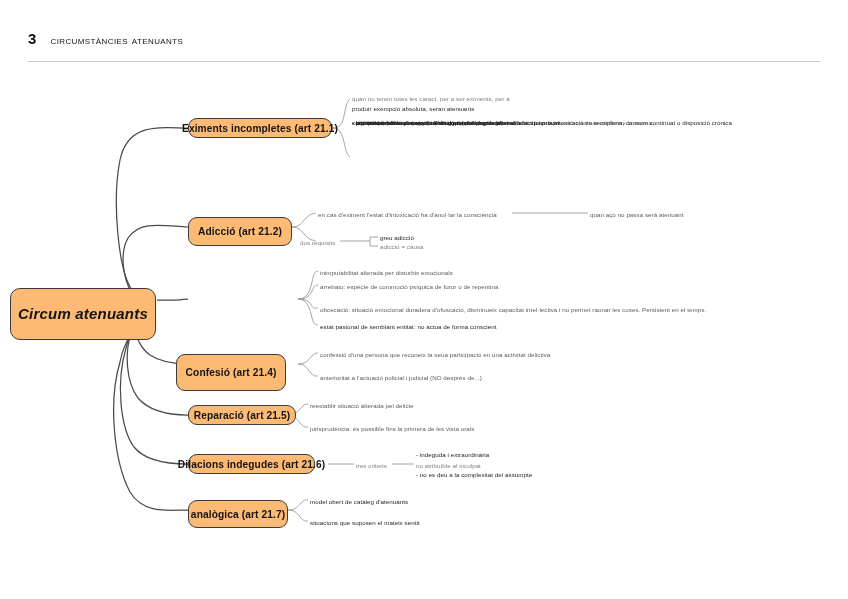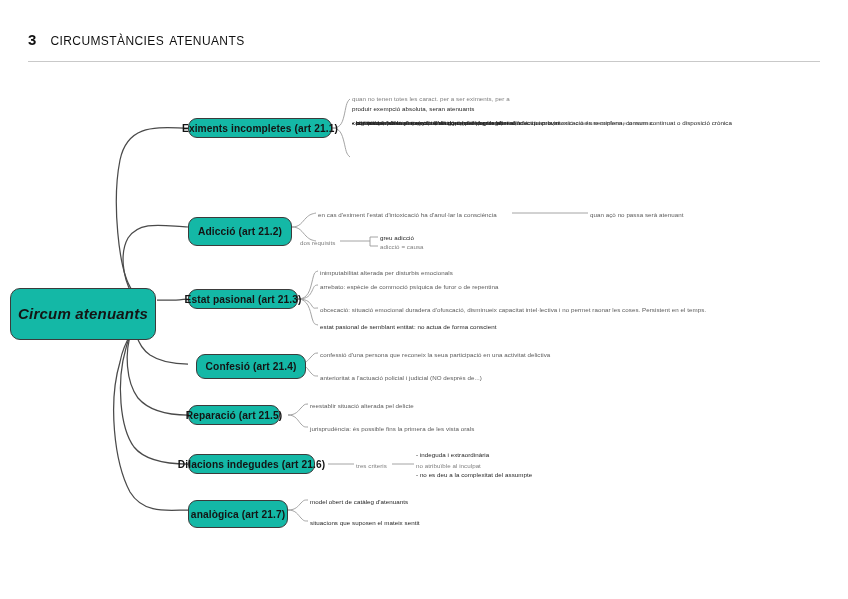--- a/index.html
+++ b/index.html
@@ -14,36 +14,36 @@
   
   #doc-header{
     position:absolute;left:0;top:30px;width:848px;height:34px;
   }
   #doc-header .htxt{
     position:absolute;left:28px;top:0;
     font-size:15px;letter-spacing:.4px;color:#111;
     white-space:nowrap;font-weight:500;
   }
   #doc-header .hnum{font-weight:700;font-size:15px;}
-  #doc-header .hcaps{font-size:17px;}
+  #doc-header .hcaps{font-size:12px;}
   #header-rule{
     position:absolute;left:28px;top:61px;width:792px;height:1px;
     background:#c9c9c9;
   }
   
   #mindmap{
     position:absolute;left:0;top:0;width:848px;height:599px;
   }
   #links{position:absolute;left:0;top:0;width:848px;height:599px;}
   .node{
     position:absolute;
     box-sizing:border-box;
     border:1.4px solid #3b3b3b;
     border-radius:9px;
-    background:#14b8a6;
+    background:#fdba74;
     display:flex;align-items:center;justify-content:center;
     text-align:center;
     color:#141414;
   }
   .node.root{
     font-size:15px;font-weight:700;line-height:1.45;
     border-width:1.6px;border-radius:10px;
     letter-spacing:.2px;
   }
   .node.branch{
@@ -146,35 +146,32 @@
 
   <div class="node branch" style="left:188px;top:217px;width:104px;height:29px;">
     <span>Adicció (art 21.2)</span>
   </div>
   <span class="leaf mid" style="left:318px;top:210px;">en cas d'eximent l'estat d'intoxicació ha d'anul·lar la consciència</span>
   <span class="leaf mid" style="left:590px;top:210px;">quan açò no passa serà atenuant</span>
   <span class="leaf dim" style="left:300px;top:238px;">dos requisits</span>
   <span class="leaf blk" style="left:380px;top:233px;">greu adicció</span>
   <span class="leaf dim" style="left:380px;top:242px;">adicció = causa</span>
 
-  <div class="node branch" style="left:188px;top:289px;width:110px;height:20px;">
-    <span>Estat pasional (art 21.3)</span>
-  </div>
   <span class="leaf mid" style="left:320px;top:268px;">inimputabilitat alterada per disturbis emocionals</span>
   <span class="leaf mid" style="left:320px;top:282px;">arrebato: espècie de commoció psíquica de furor o de repentina</span>
   <span class="leaf mid" style="left:320px;top:305px;">obcecació: situació emocional duradera d'ofuscació, disminueix capacitat intel·lectiva i no permet raonar les coses. Persistent en el temps.</span>
   <span class="leaf blk" style="left:320px;top:322px;">estat pasional de semblant entitat: no actua de forma conscient</span>
 
-  <div class="node branch" style="left:196px;top:354px;width:110px;height:25px;">
+  <div class="node branch" style="left:176px;top:354px;width:110px;height:37px;">
     <span>Confesió (art 21.4)</span>
   </div>
   <span class="leaf mid" style="left:320px;top:350px;">confessió d'una persona que reconeix la seua participació en una activitat delictiva</span>
   <span class="leaf mid" style="left:320px;top:373px;">anterioritat a l'actuació policial i judicial (NO després de...)</span>
 
-  <div class="node branch" style="left:188px;top:405px;width:92px;height:20px;">
+  <div class="node branch" style="left:188px;top:405px;width:108px;height:20px;">
     <span>Reparació (art 21.5)</span>
   </div>
   <span class="leaf mid" style="left:310px;top:401px;">reestablir situació alterada pel delicte</span>
   <span class="leaf mid" style="left:310px;top:424px;">jurisprudència: és possible fins la primera de les vista orals</span>
 
   <div class="node branch" style="left:188px;top:454px;width:127px;height:20px;">
     <span>Dilacions indegudes (art 21.6)</span>
   </div>
   <span class="leaf dim" style="left:356px;top:461px;">tres criteris</span>
   <span class="leaf blk" style="left:416px;top:450px;">- indeguda i extraordinària</span>

